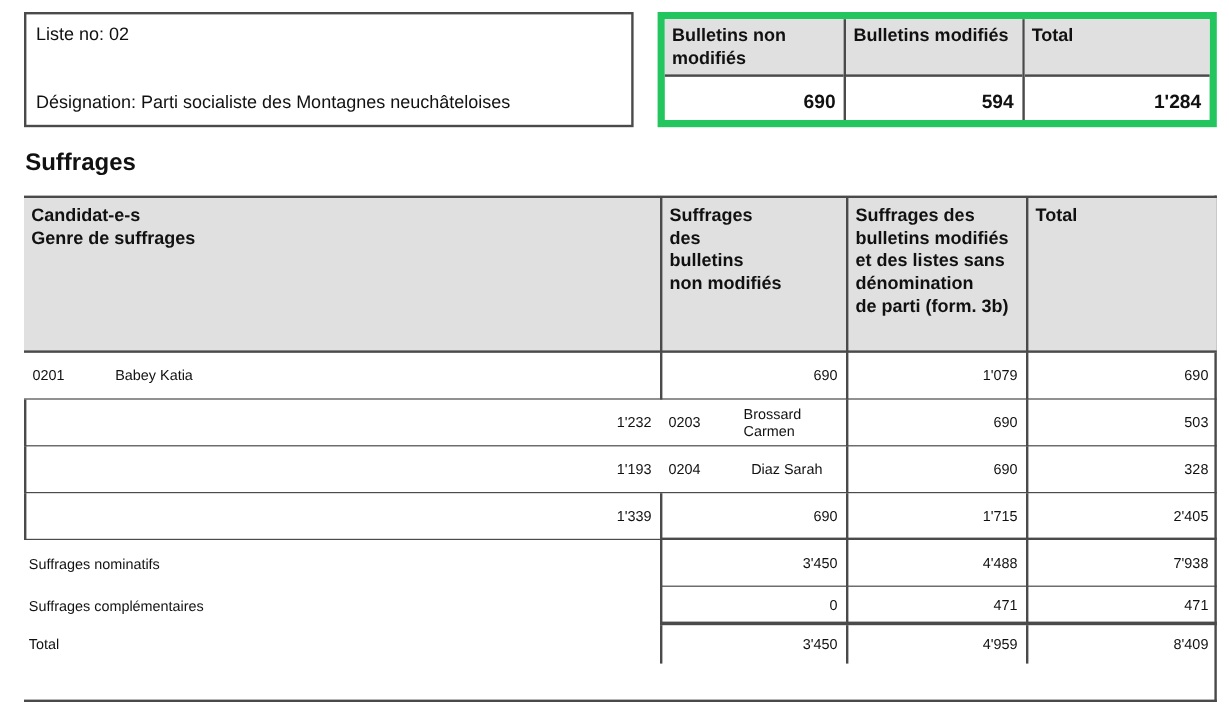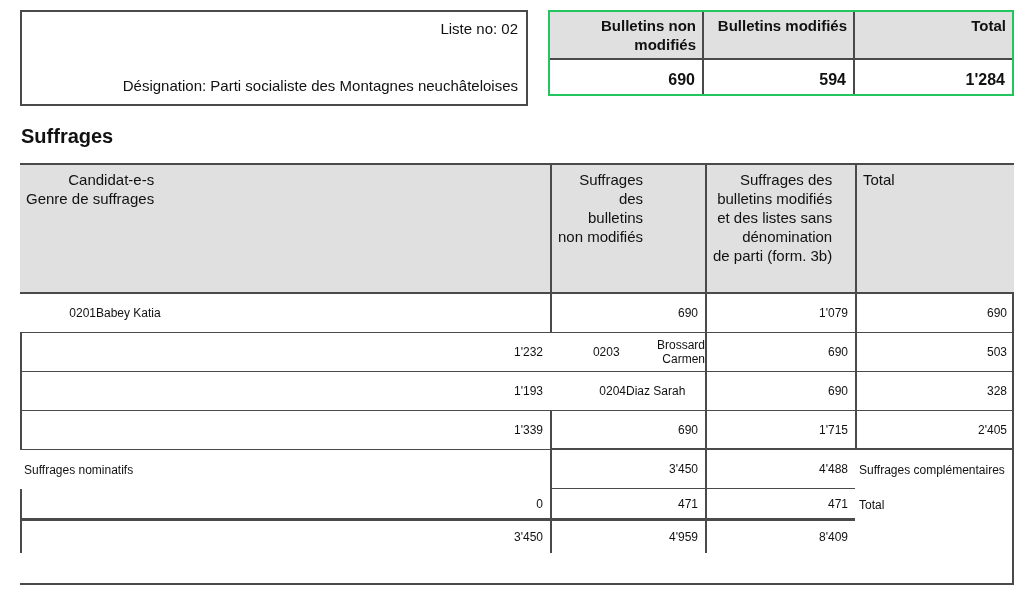--- a/index.html
+++ b/index.html
@@ -1,29 +1,29 @@
 <!DOCTYPE html>
 <html><head>
 <meta charset="utf-8">
 <style>
   * { margin:0; padding:0; box-sizing:border-box; }
   html,body { background:#ffffff; }
   body { font-family:"Liberation Sans", sans-serif; color:#111; }
-  #canvas { position:relative; width:1024px; height:599px; background:#fff; overflow:hidden;text-align:right; }
+  #canvas { position:relative; width:1024px; height:599px; background:#fff; overflow:hidden; }
 
   
   .info-box {
     position:absolute; left:20px; top:10px; width:508px; height:96px;
     border:2px solid #4a4a4a;
     display:flex; flex-direction:column; justify-content:space-between;
     padding:8px 8px 10px 8px;
     font-size:15px;
   }
-  .top-cols { position:absolute; left:548px; top:10px; width:466px; height:86px;
-    display:flex; border:2px solid #22c55e; }
+  .top-cols { position:absolute; left:548px; top:10px; width:466px; height:96px;
+    display:flex; border:6px solid #22c55e; }
   .top-col { display:flex; flex-direction:column; }
   .top-col + .top-col { border-left:2px solid #4a4a4a; }
   .top-col .hd {
     height:48px; background:#e0e0e0; border-bottom:2px solid #4a4a4a;
     font-weight:bold; font-size:15px; line-height:19px; padding:4px 6px;
   }
   .top-col .val {
     flex:1; display:flex; align-items:flex-end; justify-content:flex-end;
     font-weight:bold; font-size:16px; padding:3px 7px 5px 4px;
   }
@@ -42,21 +42,21 @@
     grid-template-columns:530px 155px 150px 159px;
     grid-template-rows:129px 39px 39px 39px 39px 39px 32px 32px 30px;
     border-top:2px solid #4a4a4a;
     border-bottom:2px solid #4a4a4a;
     border-right:2px solid #4a4a4a;
   }
   .cell { display:flex; align-items:center; font-size:12px; overflow:hidden; }
   .vline { border-left:2px solid #4a4a4a; }
   .hd-cell {
     background:#e0e0e0; border-bottom:2px solid #4a4a4a;
-    font-weight:normal; font-size:15px; line-height:19px;
+    font-weight:bold; font-size:15px; line-height:19px;
     padding:5px 6px; white-space:pre-line;
     align-items:flex-start;
   }
   .name-cell { padding-left:7px; }
   .code { display:inline-block; width:69px; }
   .num { justify-content:flex-end; padding-right:7px; }
   .row-sep   { border-bottom:1.5px solid #4a4a4a; }   
   .row-sep-f { border-bottom:2px solid #4a4a4a; }     
   .sum-sep   { border-bottom:1.5px solid #4a4a4a; }   
   .sum-thick { border-bottom:3px solid #4a4a4a; }     
@@ -130,20 +130,21 @@
     <div class="cell num vline row-sep">328</div>
     <div class="cell num vline row-sep">1'339</div>
 
     <div class="cell num vline row-sep-f">690</div>
     <div class="cell num vline row-sep-f">1'715</div>
     <div class="cell num vline row-sep-f">2'405</div>
 
     <div class="cell label-cell">Suffrages nominatifs</div>
     <div class="cell num vline sum-sep">3'450</div>
     <div class="cell num vline sum-sep">4'488</div>
+    <div class="cell num vline sum-sep">7'938</div>
 
     <div class="cell label-cell">Suffrages complémentaires</div>
     <div class="cell num vline sum-thick">0</div>
     <div class="cell num vline sum-thick">471</div>
     <div class="cell num vline sum-thick">471</div>
 
     <div class="cell label-cell">Total</div>
     <div class="cell num vline">3'450</div>
     <div class="cell num vline">4'959</div>
     <div class="cell num vline">8'409</div>

